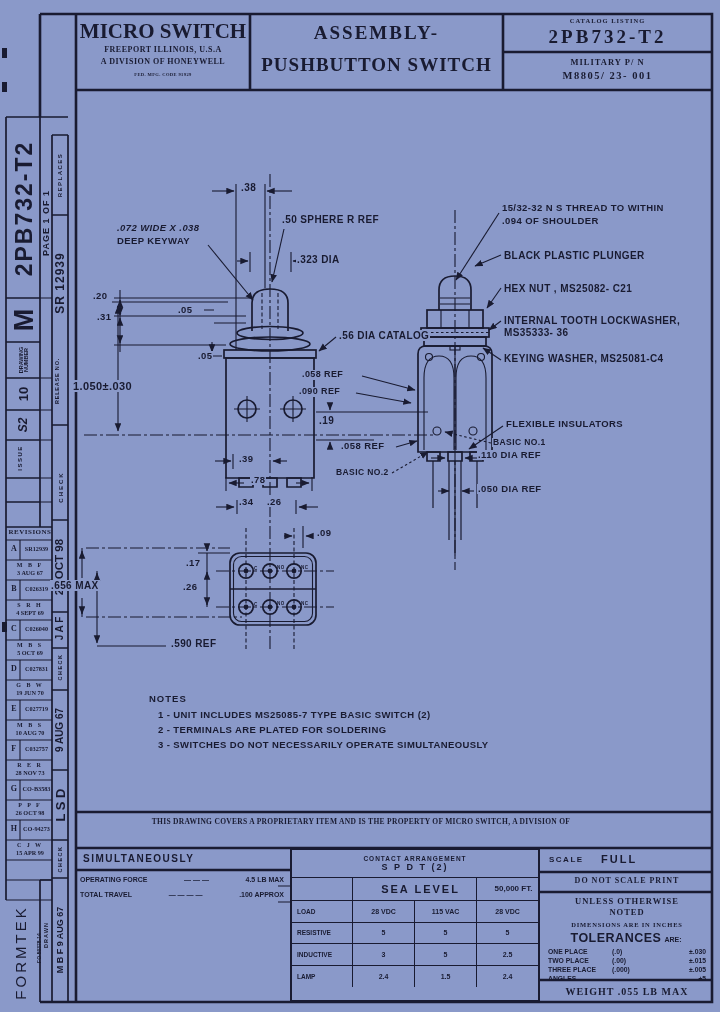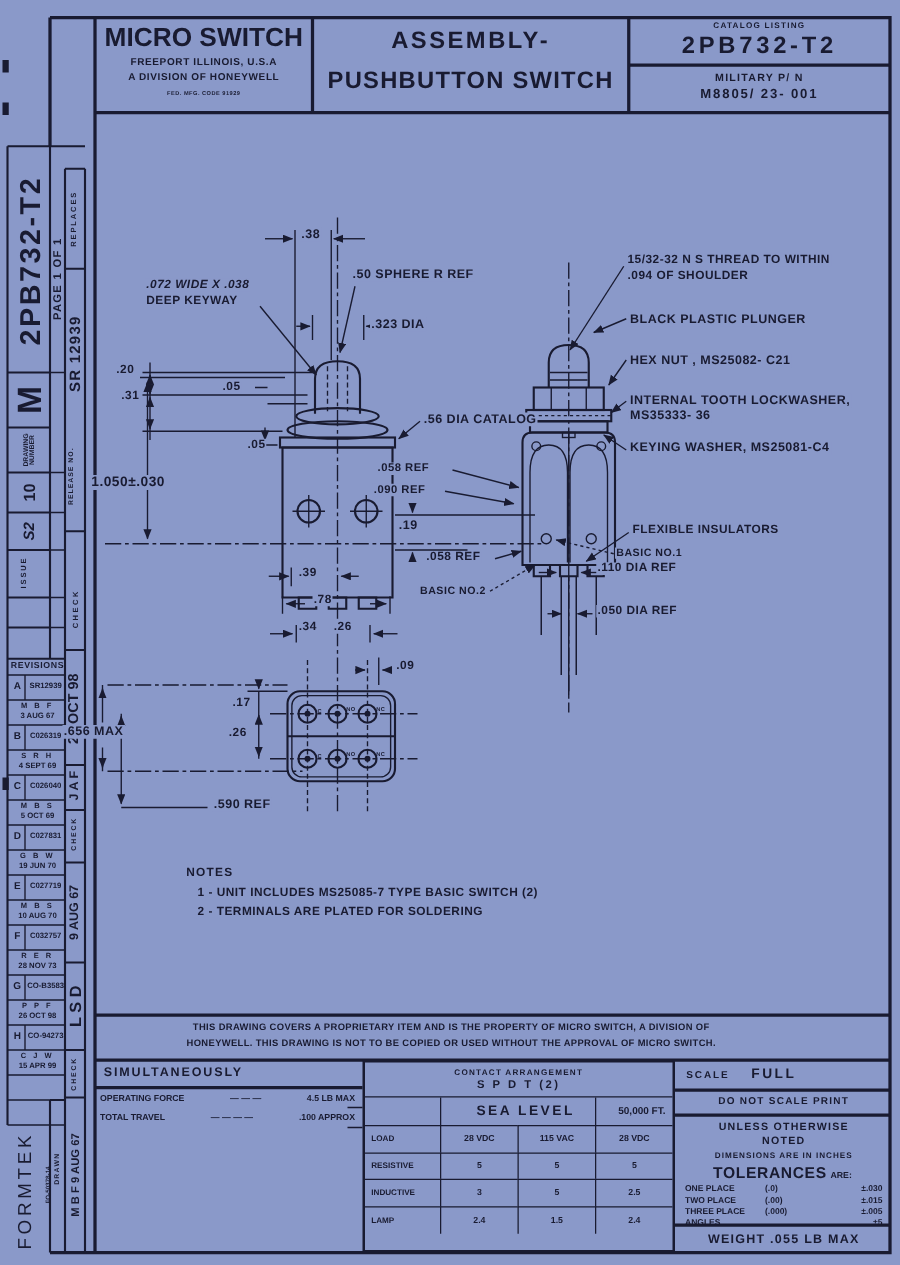--- a/index.html
+++ b/index.html
@@ -11,21 +11,21 @@
   #art .thick{stroke-width:2.6;}
   #art .lead{stroke-width:1.2;}
   #art .fill{fill:var(--ink,#191b31);stroke:none;}
   #art .dash1{stroke-dasharray:4 2.5;}
   #art .dash2{stroke-dasharray:2.5 2.5;}
   #art .dd{stroke-dasharray:13 3 3 3;}
   .dlab{position:absolute;font-weight:bold;font-size:10px;line-height:1.1;white-space:nowrap;
         background:var(--paper,#8a99c9);padding:0 1px;letter-spacing:.4px;}
   .vlab{position:absolute;transform-origin:0 0;transform:rotate(-90deg);display:flex;
         align-items:center;justify-content:center;font-weight:bold;white-space:nowrap;line-height:1;}
-  .ctr{display:flex;align-items:center;justify-content:center;}
+  .ctr{display:flex;align-items:center;justify-content:center;font-family:Liberation Serif, serif;}
   .hdrbox{position:absolute;}
   .chars-row{display:flex;align-items:baseline;gap:4px;font-size:7px;font-weight:bold;}
   .chars-row .dash{flex:1;overflow:hidden;white-space:nowrap;text-align:center;}
   #elec{position:absolute;left:290px;top:848px;width:250px;height:154px;box-sizing:border-box;
         border:2.2px solid var(--ink,#191b31);display:flex;flex-direction:column;}
   #elec .etitle{height:17px;border-bottom:1.8px solid var(--ink,#191b31);display:flex;align-items:center;
         padding-left:6px;font-size:11px;font-weight:bold;letter-spacing:1.5px;}
   #elec .econtact{height:27px;border-bottom:1.8px solid var(--ink,#191b31);display:flex;flex-direction:column;
         align-items:center;justify-content:center;font-weight:bold;}
   #elec .ec1{font-size:6.5px;letter-spacing:1px;}
@@ -287,23 +287,23 @@
 <div class="dlab" style="left:253px;top:567px;font-size:4.5px;background:none;">C</div>
 <div class="dlab" style="left:276px;top:566px;font-size:4.5px;background:none;">NO</div>
 <div class="dlab" style="left:300px;top:566px;font-size:4.5px;background:none;">NC</div>
 <div class="dlab" style="left:253px;top:603px;font-size:4.5px;background:none;">C</div>
 <div class="dlab" style="left:276px;top:602px;font-size:4.5px;background:none;">NO</div>
 <div class="dlab" style="left:300px;top:602px;font-size:4.5px;background:none;">NC</div>
 
 <div class="dlab" style="left:148px;top:694px;font-size:9.5px;letter-spacing:1px;">NOTES</div>
 <div class="dlab" style="left:157px;top:710px;font-size:9.5px;">1 - UNIT INCLUDES MS25085-7 TYPE BASIC SWITCH (2)</div>
 <div class="dlab" style="left:157px;top:725px;font-size:9.5px;">2 - TERMINALS ARE PLATED FOR SOLDERING</div>
+<div class="dlab" style="left:157px;top:740px;font-size:9.5px;">3 - SWITCHES DO NOT NECESSARILY OPERATE SIMULTANEOUSLY</div>
 
 <div class="dlab ctr" style="left:100px;top:818px;width:520px;font-size:7.5px;letter-spacing:.3px;background:none;">THIS DRAWING COVERS A PROPRIETARY ITEM AND IS THE PROPERTY OF MICRO SWITCH, A DIVISION OF</div>
-<div class="dlab ctr" style="left:100px;top:831px;width:520px;font-size:7.5px;letter-spacing:.3px;background:none;">HONEYWELL. THIS DRAWING IS NOT TO BE COPIED OR USED WITHOUT THE APPROVAL OF MICRO SWITCH.</div>
 
 <div class="dlab" style="left:82px;top:853px;font-size:10px;letter-spacing:1.5px;background:none;">SIMULTANEOUSLY</div>
 <div class="chars-row" style="position:absolute;left:80px;top:876px;width:204px;">
   <span>OPERATING FORCE</span>
   <span class="dash">— — —</span>
   <span>4.5  LB MAX</span>
 </div>
 <div class="chars-row" style="position:absolute;left:80px;top:891px;width:204px;">
   <span>TOTAL TRAVEL</span>
   <span class="dash">— — — —</span>

